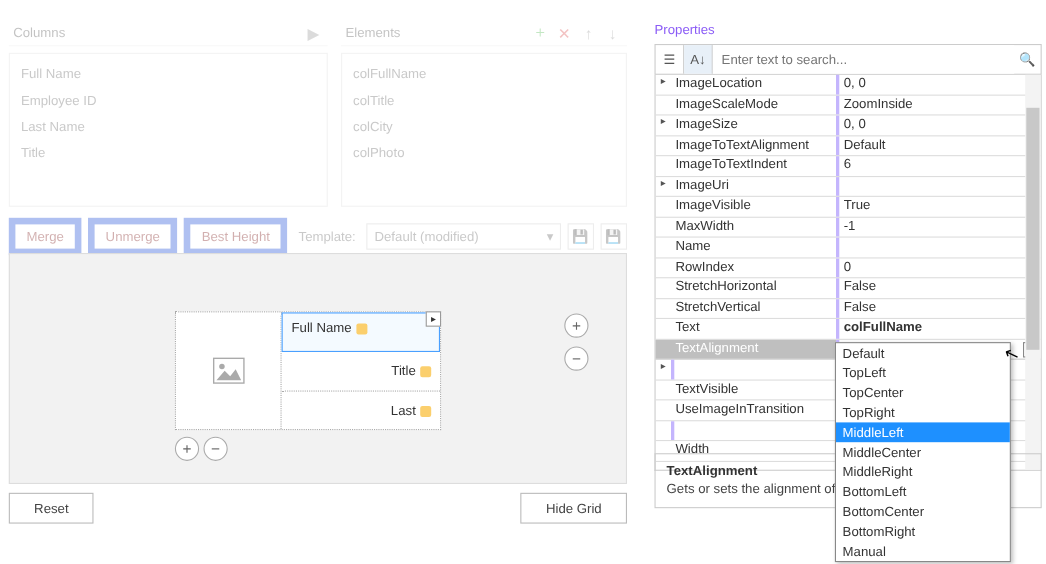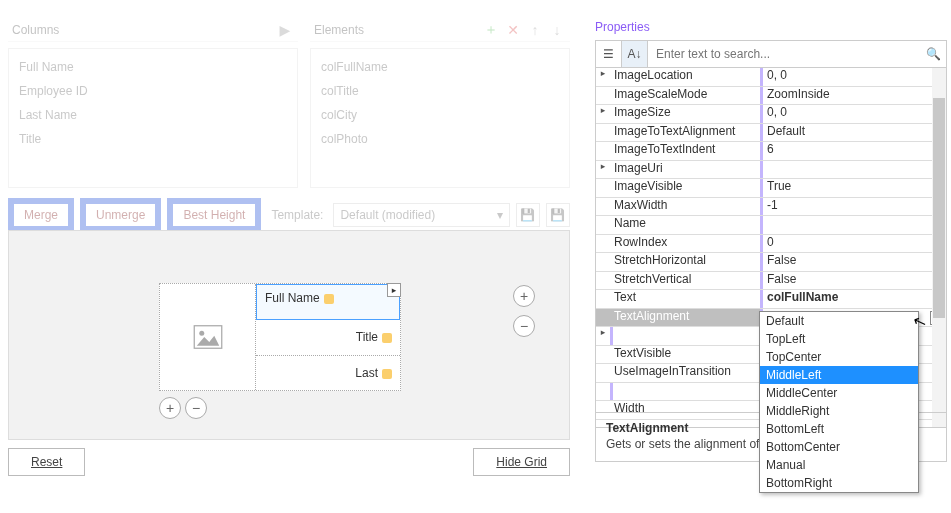--- a/index.html
+++ b/index.html
@@ -32,21 +32,21 @@
 .layout-card .cell:last-child { border-bottom:none;}
 .layout-card .cell.sel { border:1px solid #4aa0ff; background: #f4faff;}
 .badge { display:inline-block; width:10px; height:10px; background:#fbcf6d; border-radius:2px; margin-left:4px; vertical-align:middle;}
 .badge-top { position:absolute; right:-2px; top:-2px; width:14px;height:14px; border:1px solid #999; background:#fff; font-size:9px; display:flex;align-items:center;justify-content:center;}
 .cell-label-right { position:absolute; right:8px; top:50%; transform:translateY(-50%);}
 .zoom-btns { position:absolute; right:34px; top:54px; display:flex; flex-direction:column; gap:8px;}
 .circle-btn { width:22px;height:22px;border:1px solid #aaa;border-radius:50%;background:#fff;display:flex;align-items:center;justify-content:center;color:#666;font-size:14px;}
 .pm-btns { position:absolute; left:150px; top:166px; display:flex; gap:4px;}
 
 .bottom-row { position:absolute; left:8px; top:448px; width:562px; display:flex; justify-content:space-between;}
-.bbtn { border:1px solid #bbb; padding:6px 22px; background:#fff; color:#444;text-decoration:underline;}
+.bbtn { border:1px solid #bbb; padding:6px 22px; background:#fff; color:#444;}
 
 
 .props-area { position:absolute; left:595px; top:20px; width:352px; height:490px; }
 .props-title { color:#8b5cf6; padding-bottom:6px;}
 .props-toolbar { height:28px; border:1px solid #ccc; display:flex; align-items:center;}
 .props-toolbar .tbbtn { width:26px; height:100%; display:flex; align-items:center;justify-content:center;border-right:1px solid #ccc;color:#555;}
 .props-toolbar .tbbtn.sorter { background:#e8f0f8;}
 .props-toolbar .search { flex:1; height:100%; border:none; padding:0 8px; color:#999; outline:none;}
 .props-toolbar .searchicon { width:24px; text-align:center;color:#999;}
 
@@ -272,21 +272,22 @@
 
 <div class="desc-box">
   <div class="dh">TextAlignment</div>
   <div class="db">Gets or sets the alignment of the T</div>
 </div>
 
 <div class="dropdown" id="dd">
     <div class="opt">Default</div>
     <div class="opt">TopLeft</div>
     <div class="opt">TopCenter</div>
+    <div class="opt">TopRight</div>
     <div class="opt sel">MiddleLeft</div>
     <div class="opt">MiddleCenter</div>
     <div class="opt">MiddleRight</div>
     <div class="opt">BottomLeft</div>
     <div class="opt">BottomCenter</div>
+    <div class="opt">BottomRight</div>
     <div class="opt">Manual</div>
-    <div class="opt">BottomRight</div>
   </div>
 <div class="cursor">↖</div>
 
 </body></html>

